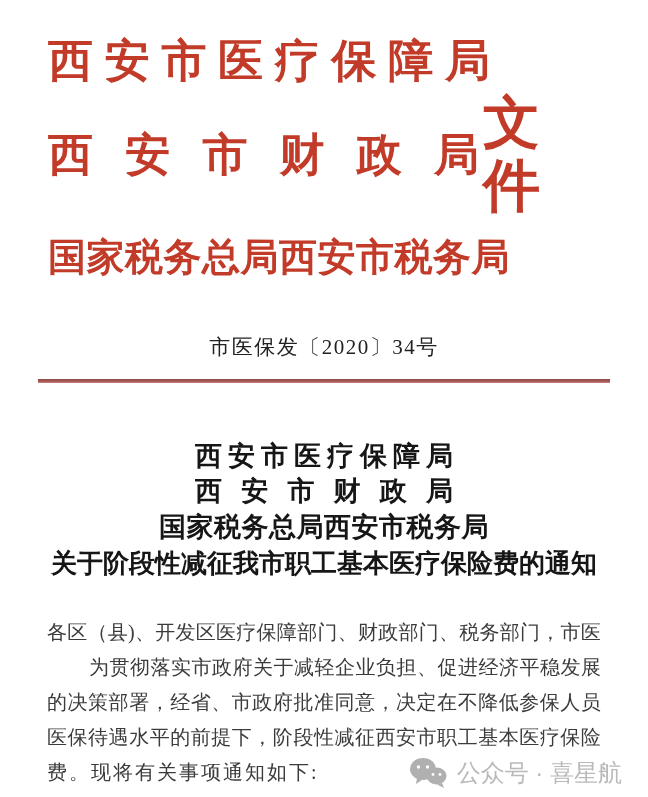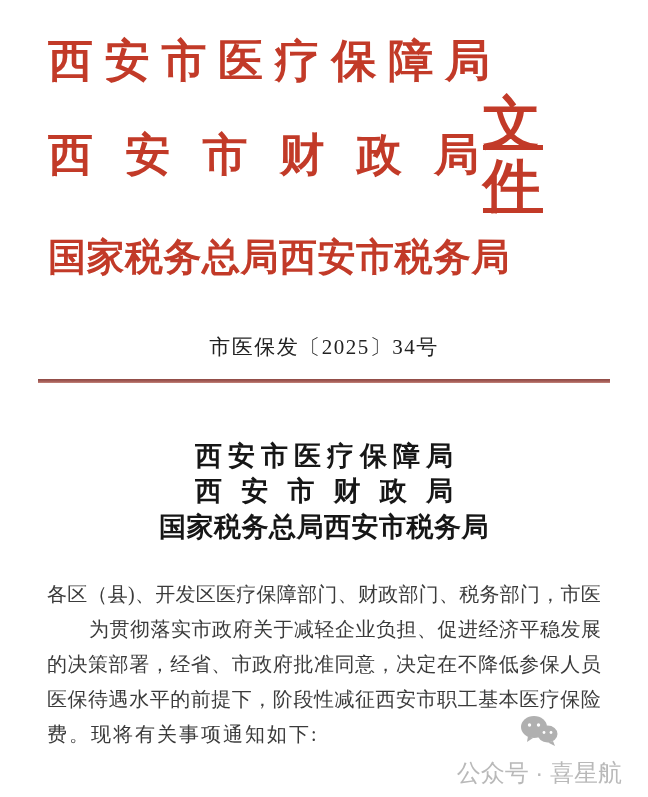--- a/index.html
+++ b/index.html
@@ -10,21 +10,21 @@
     background: #ffffff;
     overflow: hidden;
     font-family: "Liberation Serif", "DejaVu Serif", serif;
   }
 
   
   .red-head { padding: 36px 48px 0 48px; color: #c23a28; font-weight: 700; }
   .rh-line1 { width: 442px; font-size: 45px; line-height: 1.12; }
   .rh-row   { display: flex; align-items: center; margin-top: 6px; }
   .rh-line2 { width: 442px; font-size: 45px; line-height: 1.25; }
-  .rh-wenjian { font-size: 57px; line-height: 1.1; margin-left: 4px; letter-spacing: 3px; text-decoration: underline; }
+  .rh-wenjian { font-size: 57px; line-height: 1.1; margin-left: 4px; letter-spacing: 3px; }
   .rh-line3 { margin-top: 16px; font-size: 38px; line-height: 1.25; letter-spacing: 0.5px; }
 
   
   .doc-number {
     margin-top: 52px;
     text-align: center;
     font-size: 21px;
     letter-spacing: 1.5px;
     color: #222222;
     font-weight: 400;
@@ -53,21 +53,20 @@
   .watermark {
     position: absolute;
     right: 26px;
     bottom: 8px;
     display: flex;
     align-items: center;
     gap: 10px;
     color: #b9b9b9;
     font-size: 24px;
     font-family: "Liberation Sans", "DejaVu Sans", sans-serif;
-    flex-direction: column;
   }
   .wm-icon { width: 38px; height: 32px; flex: 0 0 auto; }
 </style>
 </head>
 <body>
 
 <div class="page">
 
   <div class="red-head">
     <div class="rh-line1" style="display: flex; justify-content: space-between;">
@@ -87,21 +86,21 @@
           <span>市</span>
           <span>财</span>
           <span>政</span>
           <span>局</span>
         </div>
       <div class="rh-wenjian">文件</div>
     </div>
     <div class="rh-line3">国家税务总局西安市税务局</div>
   </div>
 
-  <div class="doc-number">市医保发〔2025〕34号</div>
+  <div class="doc-number">市医保发〔2020〕34号</div>
 
   <div class="red-rule"></div>
 
   <div class="title-block">
     <div class="tb-just" style="display: flex; justify-content: space-between;">
         <span>西</span>
         <span>安</span>
         <span>市</span>
         <span>医</span>
         <span>疗</span>
@@ -111,20 +110,21 @@
       </div>
     <div class="tb-just" style="display: flex; justify-content: space-between;">
         <span>西</span>
         <span>安</span>
         <span>市</span>
         <span>财</span>
         <span>政</span>
         <span>局</span>
       </div>
     <div class="tb-line3">国家税务总局西安市税务局</div>
+    <div class="tb-line4">关于阶段性减征我市职工基本医疗保险费的通知</div>
   </div>
 
   <div class="body-block">
     <div class="b-line" style="display: flex; justify-content: space-between;">
         <span>各</span>
         <span>区</span>
         <span>（</span>
         <span>县</span>
         <span>)</span>
         <span>、</span>

